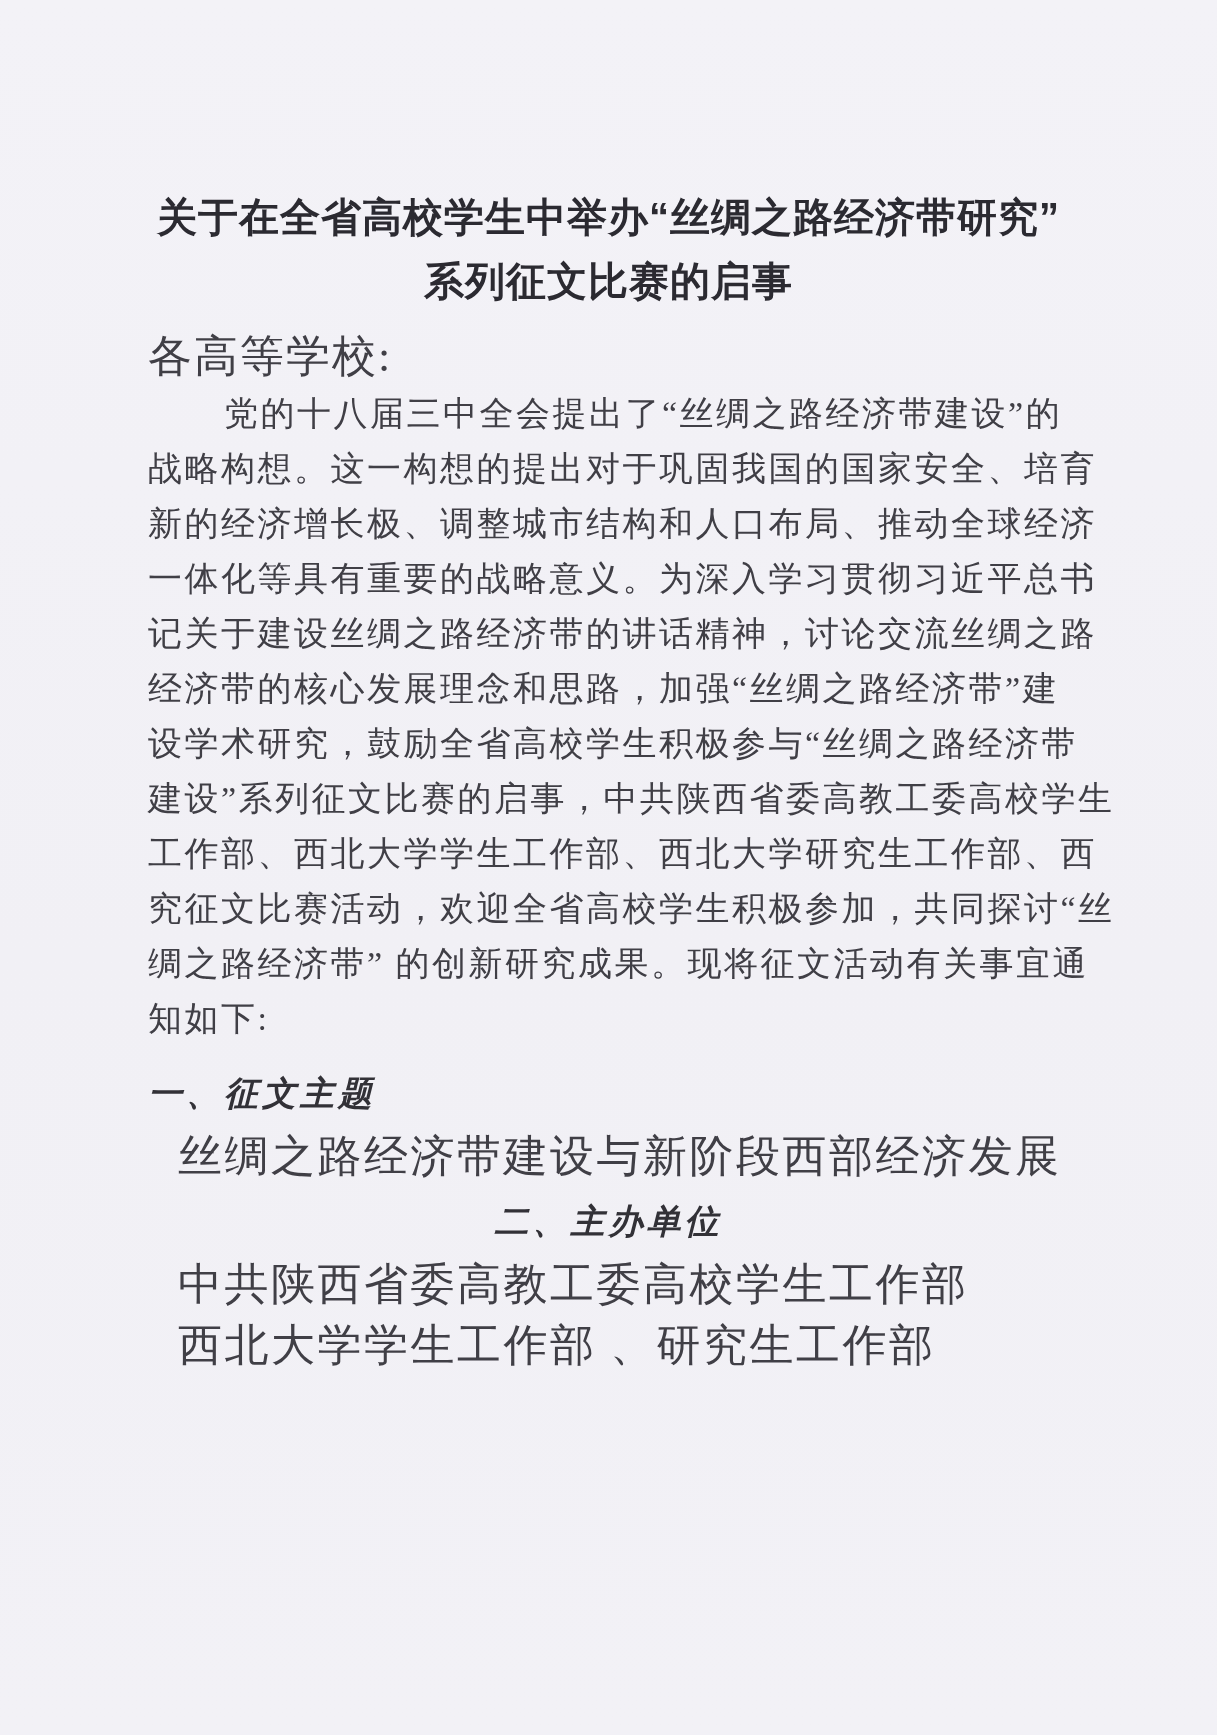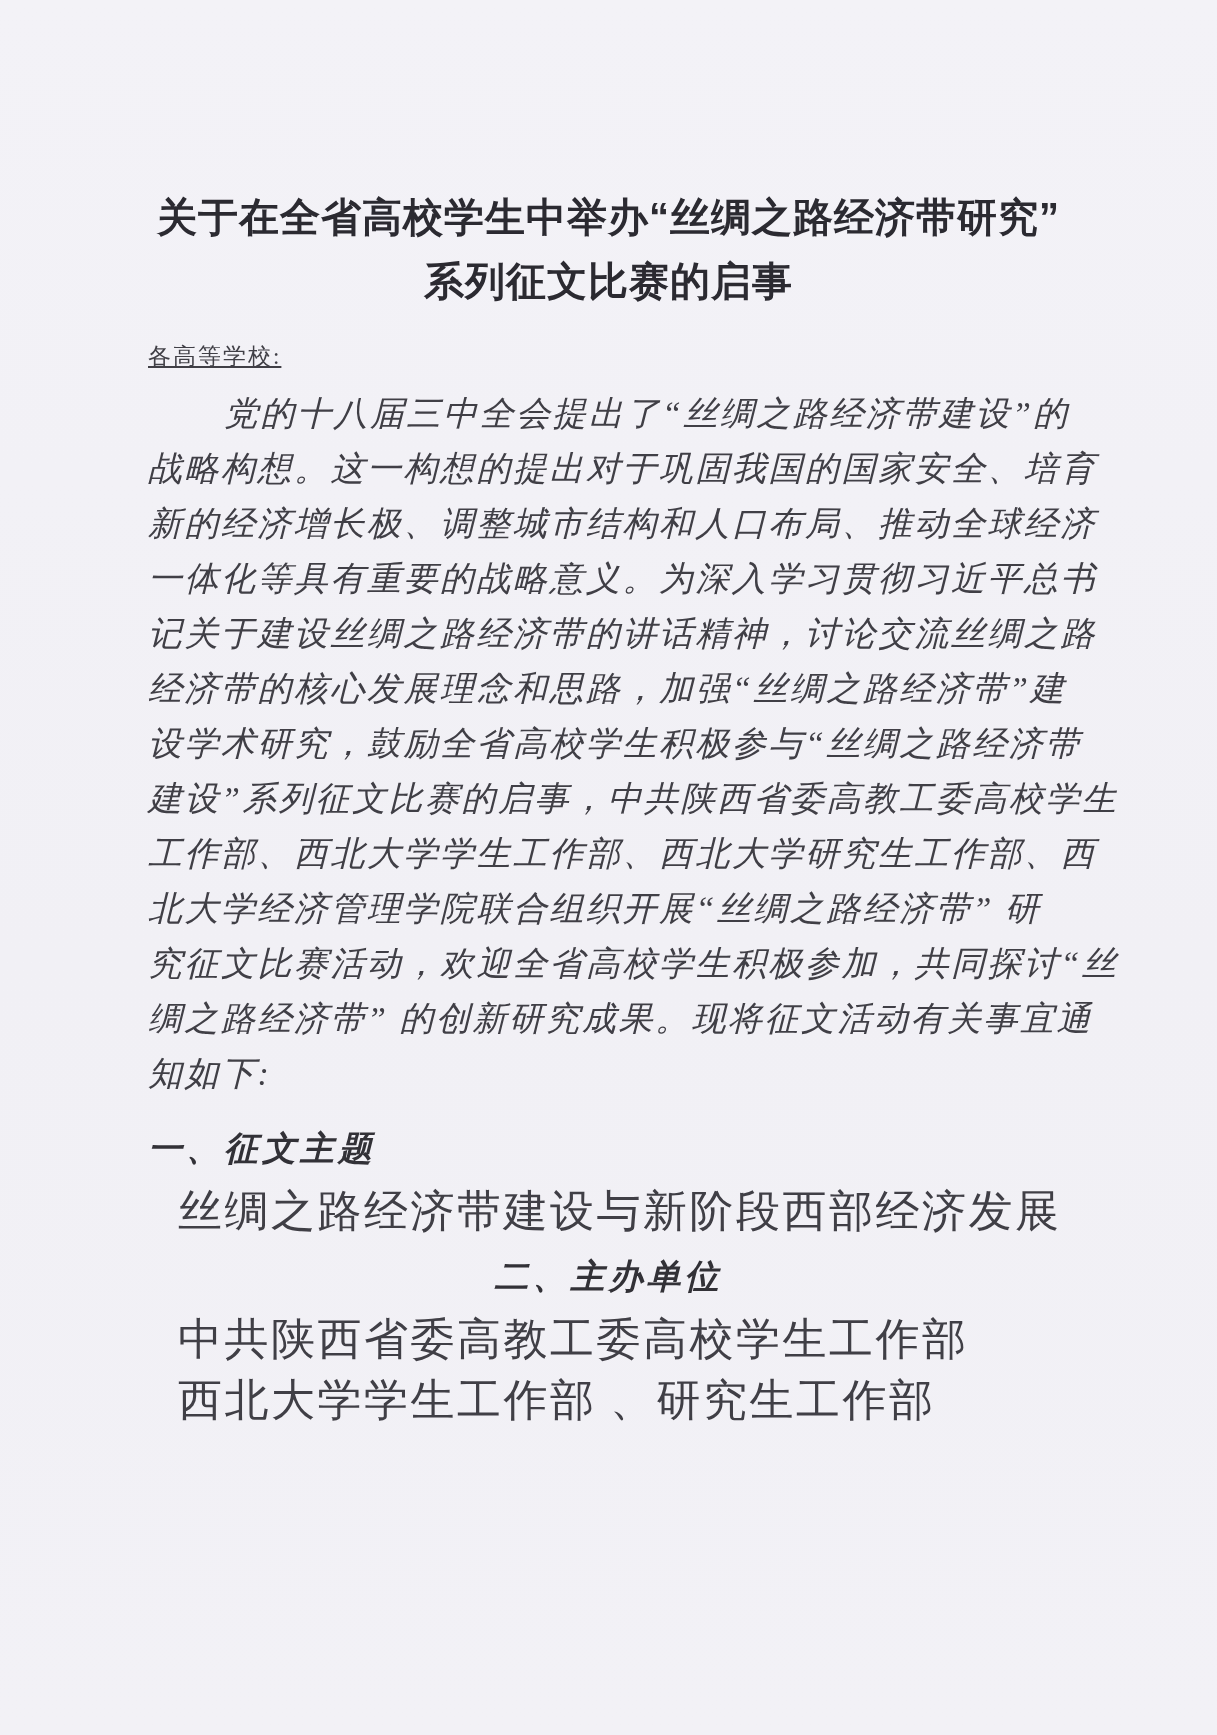--- a/index.html
+++ b/index.html
@@ -28,28 +28,26 @@
     text-align: center;
     font-weight: bold;
     font-family: "Liberation Sans", "DejaVu Sans", sans-serif;
     color: #2b2a31;
     font-size: 40px;
     line-height: 64px;
     letter-spacing: 1px;
   }
   .salutation {
     margin-top: 16px;
-    font-size: 23px;
+    font-size: 44px;
     line-height: 55px;
     letter-spacing: 2px;
-    text-decoration: underline;
   }
   .para {
     margin-top: 2px;
-    font-style: italic;
   }
   .line {
     font-size: 34px;
     line-height: 55px;
     letter-spacing: 2.5px;
     white-space: nowrap;
   }
   .line.indent {
     text-indent: 76px;
   }
@@ -96,21 +94,20 @@
     <div class="para">
       <div class="line indent">党的十八届三中全会提出了“丝绸之路经济带建设”的</div>
       <div class="line">战略构想。这一构想的提出对于巩固我国的国家安全、培育</div>
       <div class="line">新的经济增长极、调整城市结构和人口布局、推动全球经济</div>
       <div class="line">一体化等具有重要的战略意义。为深入学习贯彻习近平总书</div>
       <div class="line">记关于建设丝绸之路经济带的讲话精神，讨论交流丝绸之路</div>
       <div class="line">经济带的核心发展理念和思路，加强“丝绸之路经济带”建</div>
       <div class="line">设学术研究，鼓励全省高校学生积极参与“丝绸之路经济带</div>
       <div class="line">建设”系列征文比赛的启事，中共陕西省委高教工委高校学生</div>
       <div class="line">工作部、西北大学学生工作部、西北大学研究生工作部、西</div>
-      <div class="line">北大学经济管理学院联合组织开展“丝绸之路经济带”  研</div>
       <div class="line">究征文比赛活动，欢迎全省高校学生积极参加，共同探讨“丝</div>
       <div class="line">绸之路经济带” 的创新研究成果。现将征文活动有关事宜通</div>
       <div class="line">知如下:</div>
     </div>
 
     <div class="sec-heading">一、征文主题</div>
     <div class="sec-item">丝绸之路经济带建设与新阶段西部经济发展</div>
 
     <div class="sec-heading">二、主办单位</div>
     <div class="sec-item">中共陕西省委高教工委高校学生工作部</div>

